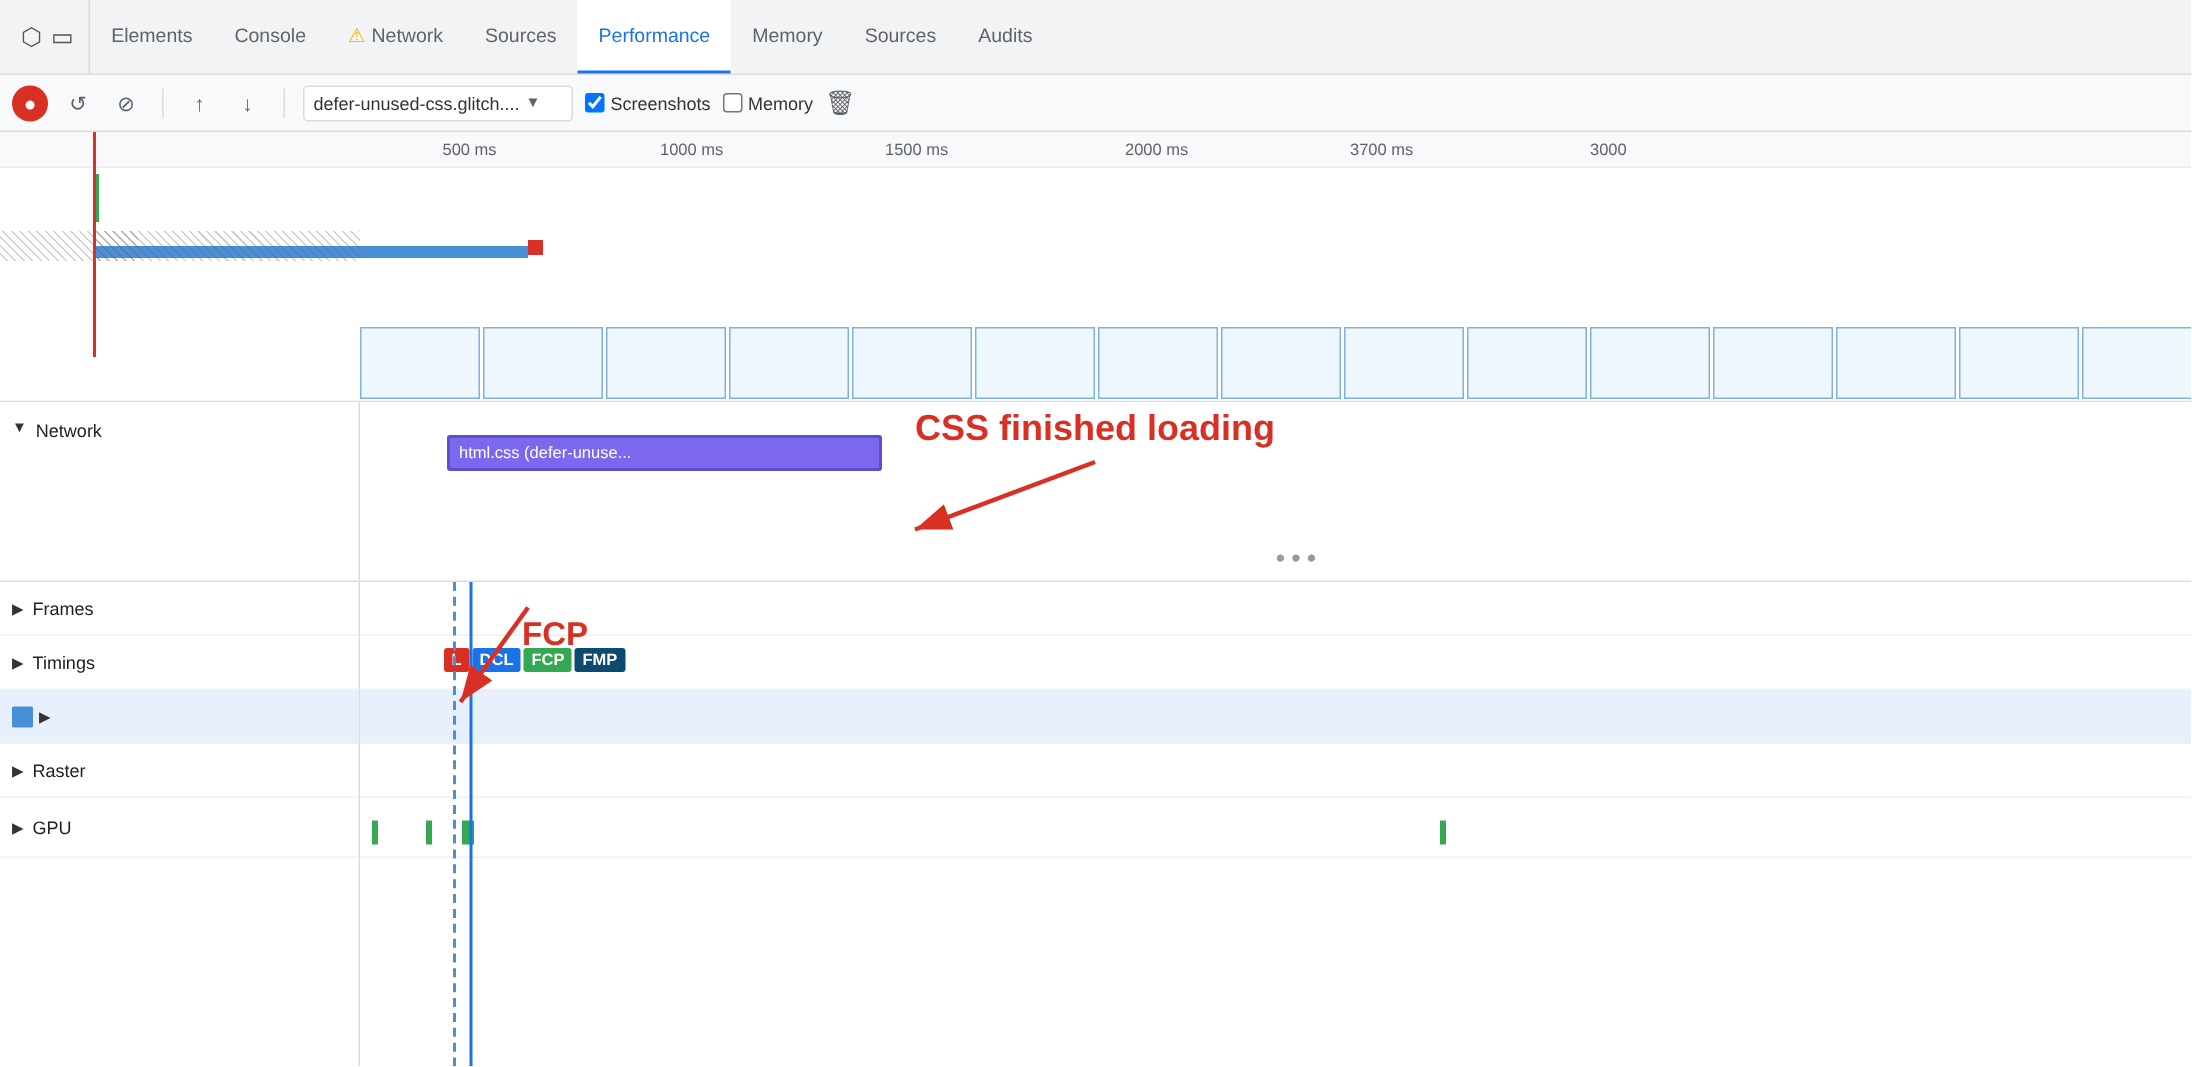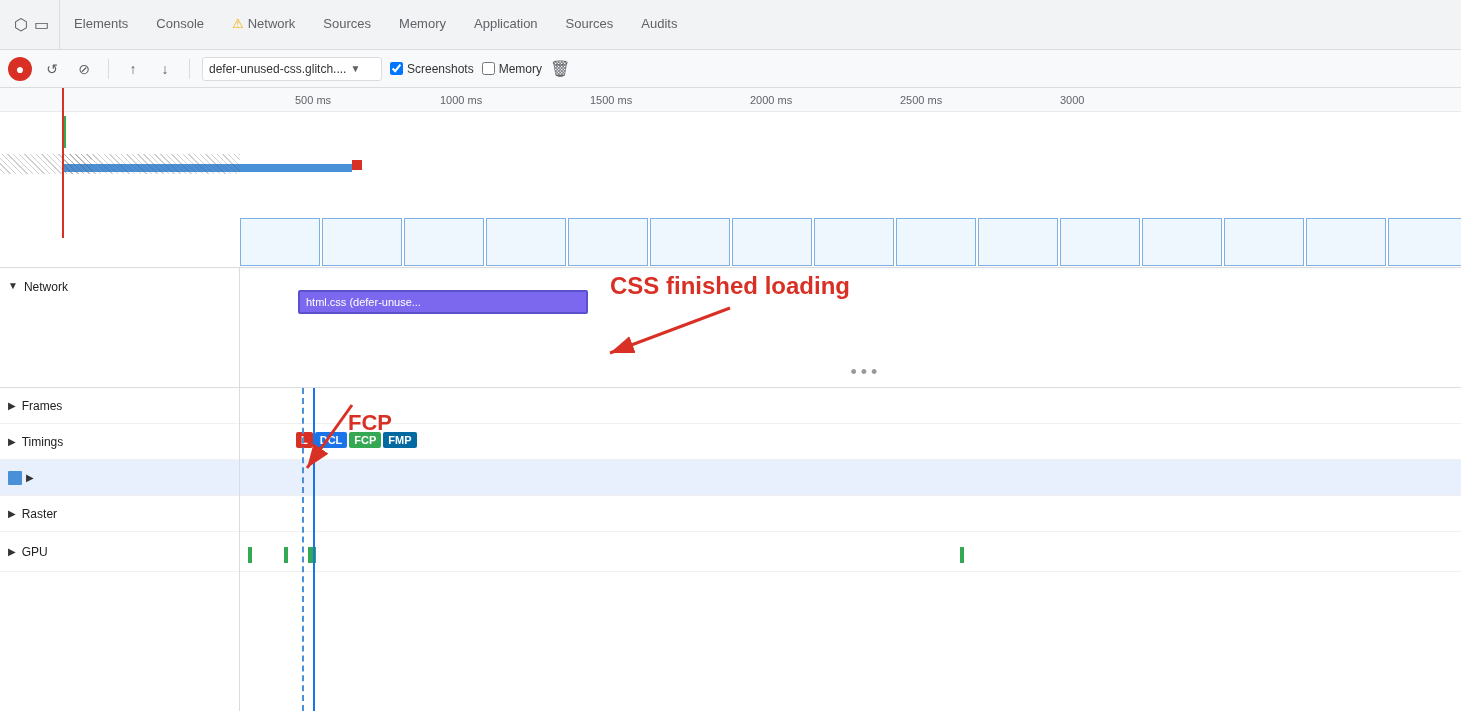--- a/index.html
+++ b/index.html
@@ -296,21 +296,21 @@
     .badge {
       padding: 2px 5px;
       border-radius: 2px;
       font-size: 11px;
       font-weight: bold;
       color: white;
     }
     .badge-red { background: #d93025; }
     .badge-blue { background: #1a73e8; }
     .badge-green { background: #34a853; }
-    .badge-teal { background: #0369a1; }
+    .badge-teal { background: #0c4a6e; }
 
     
     .gpu-bar {
       position: absolute;
       bottom: 8px;
       width: 4px;
       background: #34a853;
       height: 16px;
     }
 
@@ -351,25 +351,25 @@
   <div class="tab">
     <span>Console</span>
   </div>
   <div class="tab">
     <span class="warn-icon">⚠</span>
     <span>Network</span>
   </div>
   <div class="tab">
     <span>Sources</span>
   </div>
+  <div class="tab active">
+    <span>Performance</span>
+  </div>
   <div class="tab">
     <span>Memory</span>
-  </div>
-  <div class="tab">
-    <span>Application</span>
   </div>
   <div class="tab">
     <span>Sources</span>
   </div>
   <div class="tab">
     <span>Audits</span>
   </div>
 </div>
 
 <div class="toolbar">
@@ -398,21 +398,21 @@
 <div class="main-content">
 
   <div class="timeline-overview">
 
     <div class="timeline-ruler-top">
       <div class="timeline-ruler-marks">
         <span class="ruler-mark" style="left:55px">500 ms</span>
         <span class="ruler-mark" style="left:200px">1000 ms</span>
         <span class="ruler-mark" style="left:350px">1500 ms</span>
         <span class="ruler-mark" style="left:510px">2000 ms</span>
-        <span class="ruler-mark" style="left:660px">2500 ms</span>
+        <span class="ruler-mark" style="left:660px">3700 ms</span>
         <span class="ruler-mark" style="left:820px">3000</span>
       </div>
     </div>
 
     <div class="timeline-chart-area">
 
       <div class="red-vertical-line"></div>
 
       <div class="overview-green-bar" style="left:62px; top:4px; height:32px;"></div>
 

